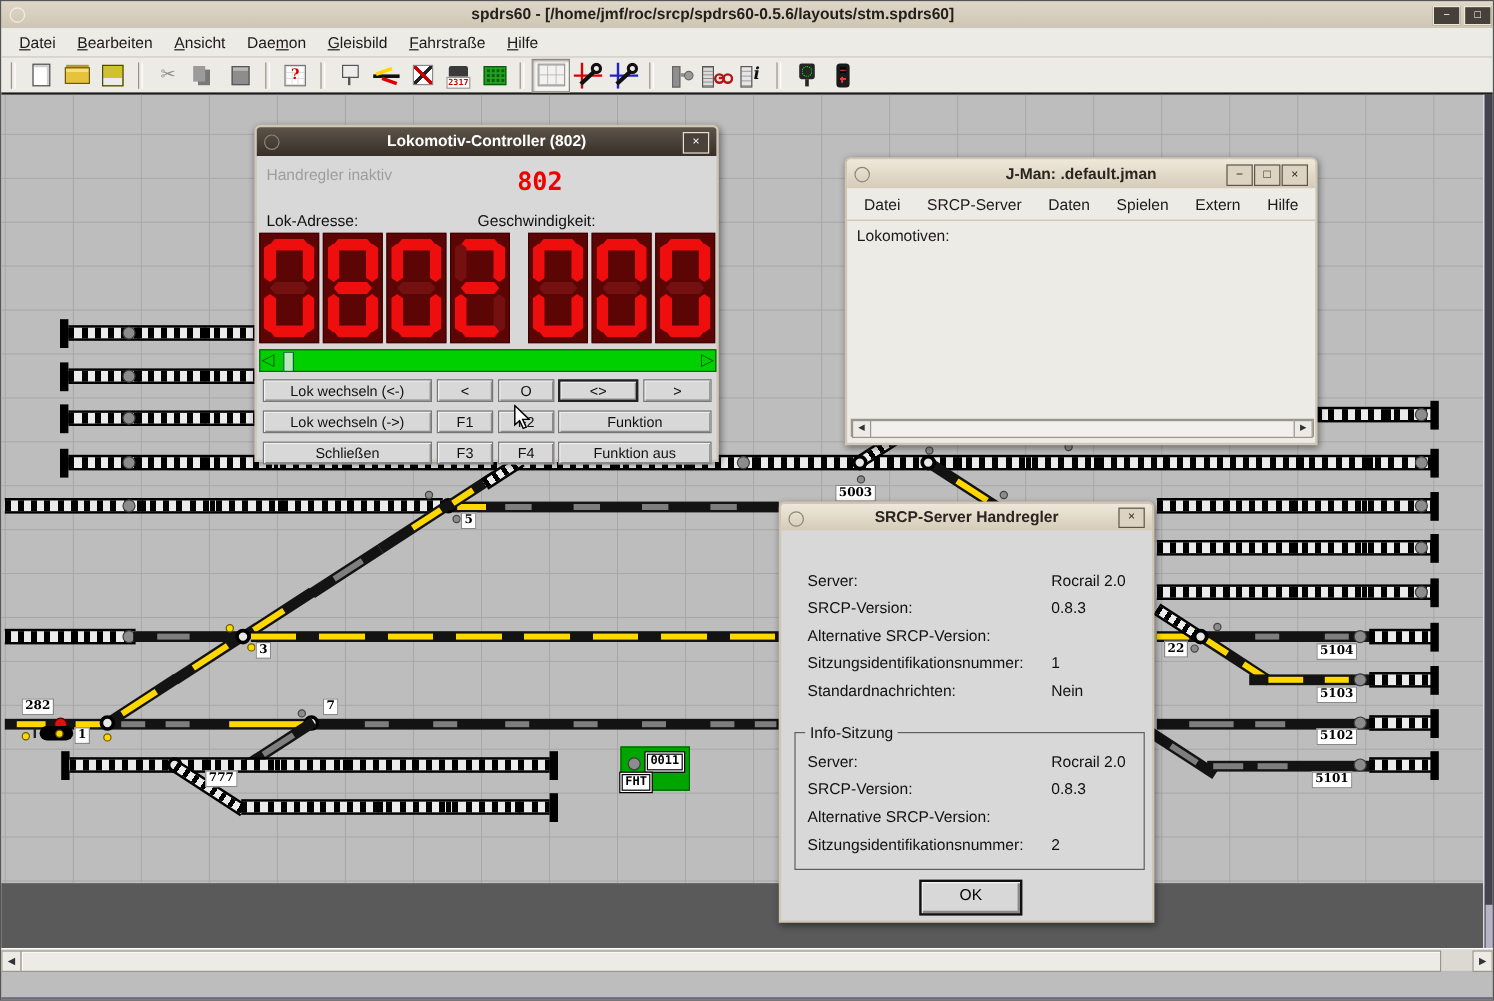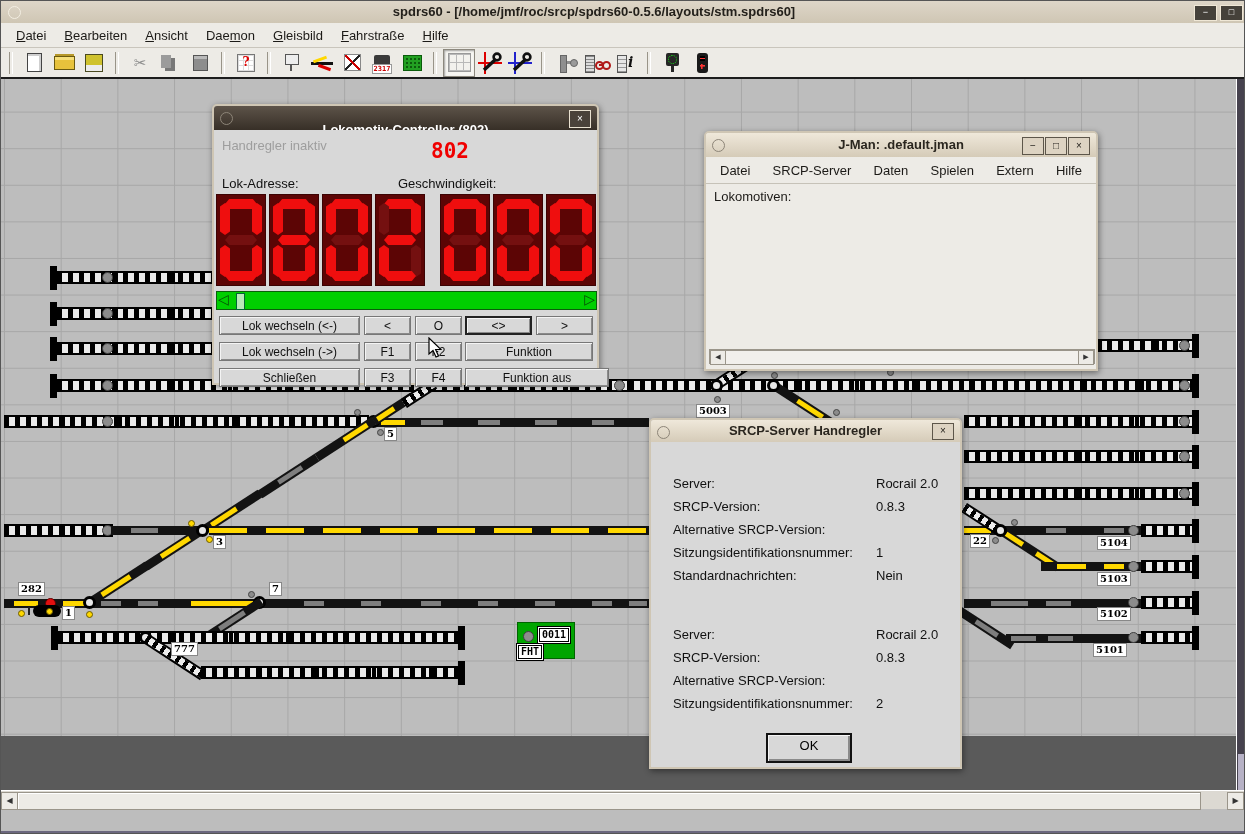--- a/index.html
+++ b/index.html
@@ -116,21 +116,21 @@
   .statusfield .msg{position:absolute;left:5px;top:2px;font:12px "DejaVu Sans Mono",monospace;color:#222;white-space:nowrap;}
   .statusfield .dd{position:absolute;right:0;top:0;bottom:0;width:16px;background:#d6d2c8;border-left:1px solid #8a857a;
     text-align:center;font-size:9px;line-height:18px;color:#222;}
   .bottomstrip{position:absolute;left:0;top:830px;width:1245px;height:4px;background:#6b677e;}
   
   .win{position:absolute;background:#d8d8d8;border:2px solid #cfc6b4;border-radius:5px 5px 0 0;
     box-shadow:1px 2px 6px rgba(0,0,0,.45);box-sizing:border-box;}
   .wtitle{position:relative;height:24px;border-radius:3px 3px 0 0;overflow:hidden;}
   .wtitle .wt{position:absolute;left:0;right:0;top:4px;text-align:center;font-weight:bold;font-size:13px;}
   .wtitle .tcircle{position:absolute;left:6px;top:6px;width:11px;height:11px;border-radius:50%;border:1px solid #8d8578;}
-  .dark .wtitle{background:linear-gradient(#5d5349,#372f27);} .dark .wtitle .wt{color:#fff;margin-top:12px;}
+  .dark .wtitle{background:linear-gradient(#5d5349,#372f27);} .dark .wtitle .wt{color:#fff;}
   .lite .wtitle{background:linear-gradient(#efe8da,#d5cbb8);} .lite .wtitle .wt{color:#2a261f;}
   .wbtn{position:absolute;top:4px;width:20px;height:16px;text-align:center;font-size:10px;line-height:15px;}
   .dark .wbtn{background:#4a423a;border:1px solid #e9e1d0;color:#fff;}
   .lite .wbtn{background:#ddd3c2;border:1px solid #5d564a;color:#1f1c17;}
   
   #ctrl{left:211px;top:103px;width:387px;height:281px;z-index:10;}
   #ctrl .inaktiv{position:absolute;left:8px;top:32px;font-size:13px;color:#9e9e9e;}
   #ctrl .lnum{position:absolute;left:217px;top:33px;font:bold 21px "DejaVu Sans Mono",monospace;color:#f00000;}
   #ctrl .flab{position:absolute;top:70px;font-size:13px;color:#111;}
   .digits{position:absolute;top:88px;display:flex;gap:3px;}
@@ -590,21 +590,21 @@
     <div class="cbtn" style="left:201px;top:210px;width:47px">O</div>
     <div class="cbtn focus" style="left:251px;top:210px;width:67px">&lt;&gt;</div>
     <div class="cbtn" style="left:322px;top:210px;width:57px">&gt;</div>
     <div class="cbtn" style="left:5px;top:236px;width:141px">Lok wechseln (-&gt;)</div>
     <div class="cbtn" style="left:150px;top:236px;width:47px">F1</div>
     <div class="cbtn" style="left:201px;top:236px;width:47px">F2</div>
     <div class="cbtn" style="left:251px;top:236px;width:128px">Funktion</div>
     <div class="cbtn" style="left:5px;top:262px;width:141px">Schließen</div>
     <div class="cbtn" style="left:150px;top:262px;width:47px">F3</div>
     <div class="cbtn" style="left:201px;top:262px;width:47px">F4</div>
-    <div class="cbtn" style="left:251px;top:262px;width:144px">Funktion aus</div>
+    <div class="cbtn" style="left:251px;top:262px;width:128px">Funktion aus</div>
   </div>
 
   <div class="win lite" id="jman">
     <div class="wtitle">
       <span class="tcircle"></span>
       <span class="wt">J-Man: .default.jman</span>
       <div class="wbtn" style="right:52px">−</div>
       <div class="wbtn" style="right:29px">□</div>
       <div class="wbtn" style="right:6px">×</div>
     </div>
@@ -633,20 +633,23 @@
     <span class="srow-l" style="top:56px">Server:</span>
     <span class="srow-v" style="top:56px">Rocrail 2.0</span>
     <span class="srow-l" style="top:79px">SRCP-Version:</span>
     <span class="srow-v" style="top:79px">0.8.3</span>
     <span class="srow-l" style="top:102px">Alternative SRCP-Version:</span>
     <span class="srow-v" style="top:102px"></span>
     <span class="srow-l" style="top:125px">Sitzungsidentifikationsnummer:</span>
     <span class="srow-v" style="top:125px">1</span>
     <span class="srow-l" style="top:148px">Standardnachrichten:</span>
     <span class="srow-v" style="top:148px">Nein</span>
+    <div class="group" style="top:190px;height:113px">
+      <span class="gtitle">Info-Sitzung</span>
+    </div>
     <span class="srow-l" style="top:207px">Server:</span>
     <span class="srow-v" style="top:207px">Rocrail 2.0</span>
     <span class="srow-l" style="top:230px">SRCP-Version:</span>
     <span class="srow-v" style="top:230px">0.8.3</span>
     <span class="srow-l" style="top:253px">Alternative SRCP-Version:</span>
     <span class="srow-v" style="top:253px"></span>
     <span class="srow-l" style="top:276px">Sitzungsidentifikationsnummer:</span>
     <span class="srow-v" style="top:276px">2</span>
     <div class="ok">OK</div>
   </div>

